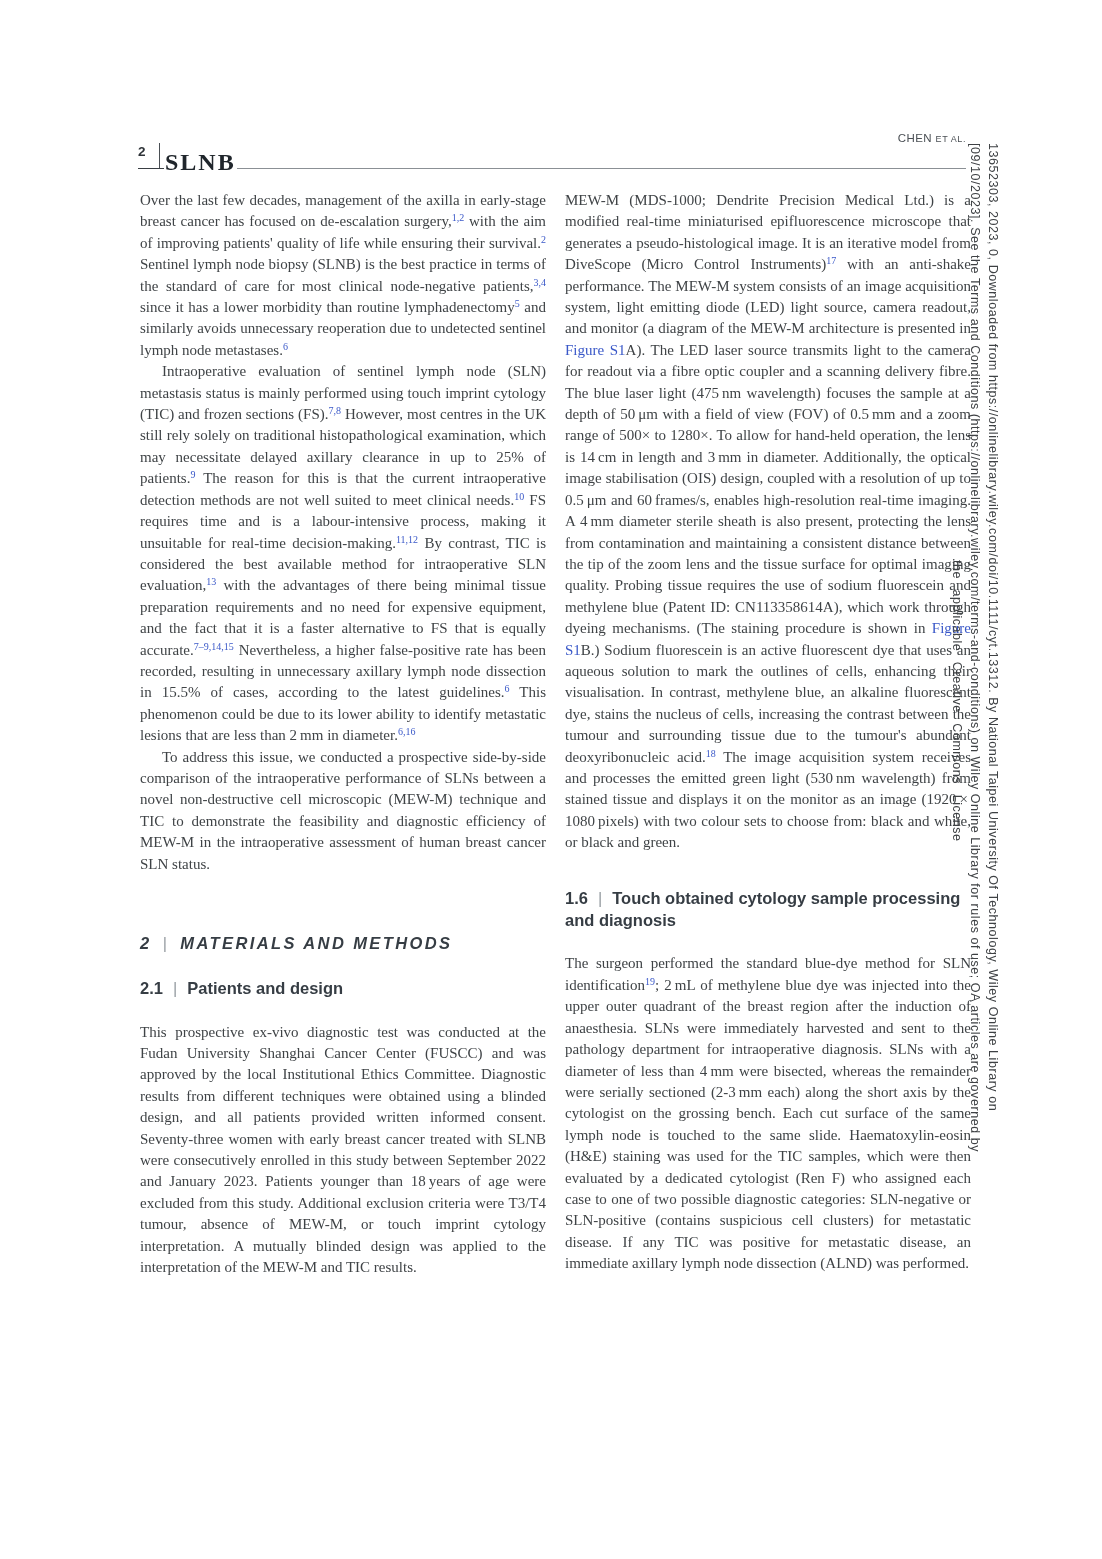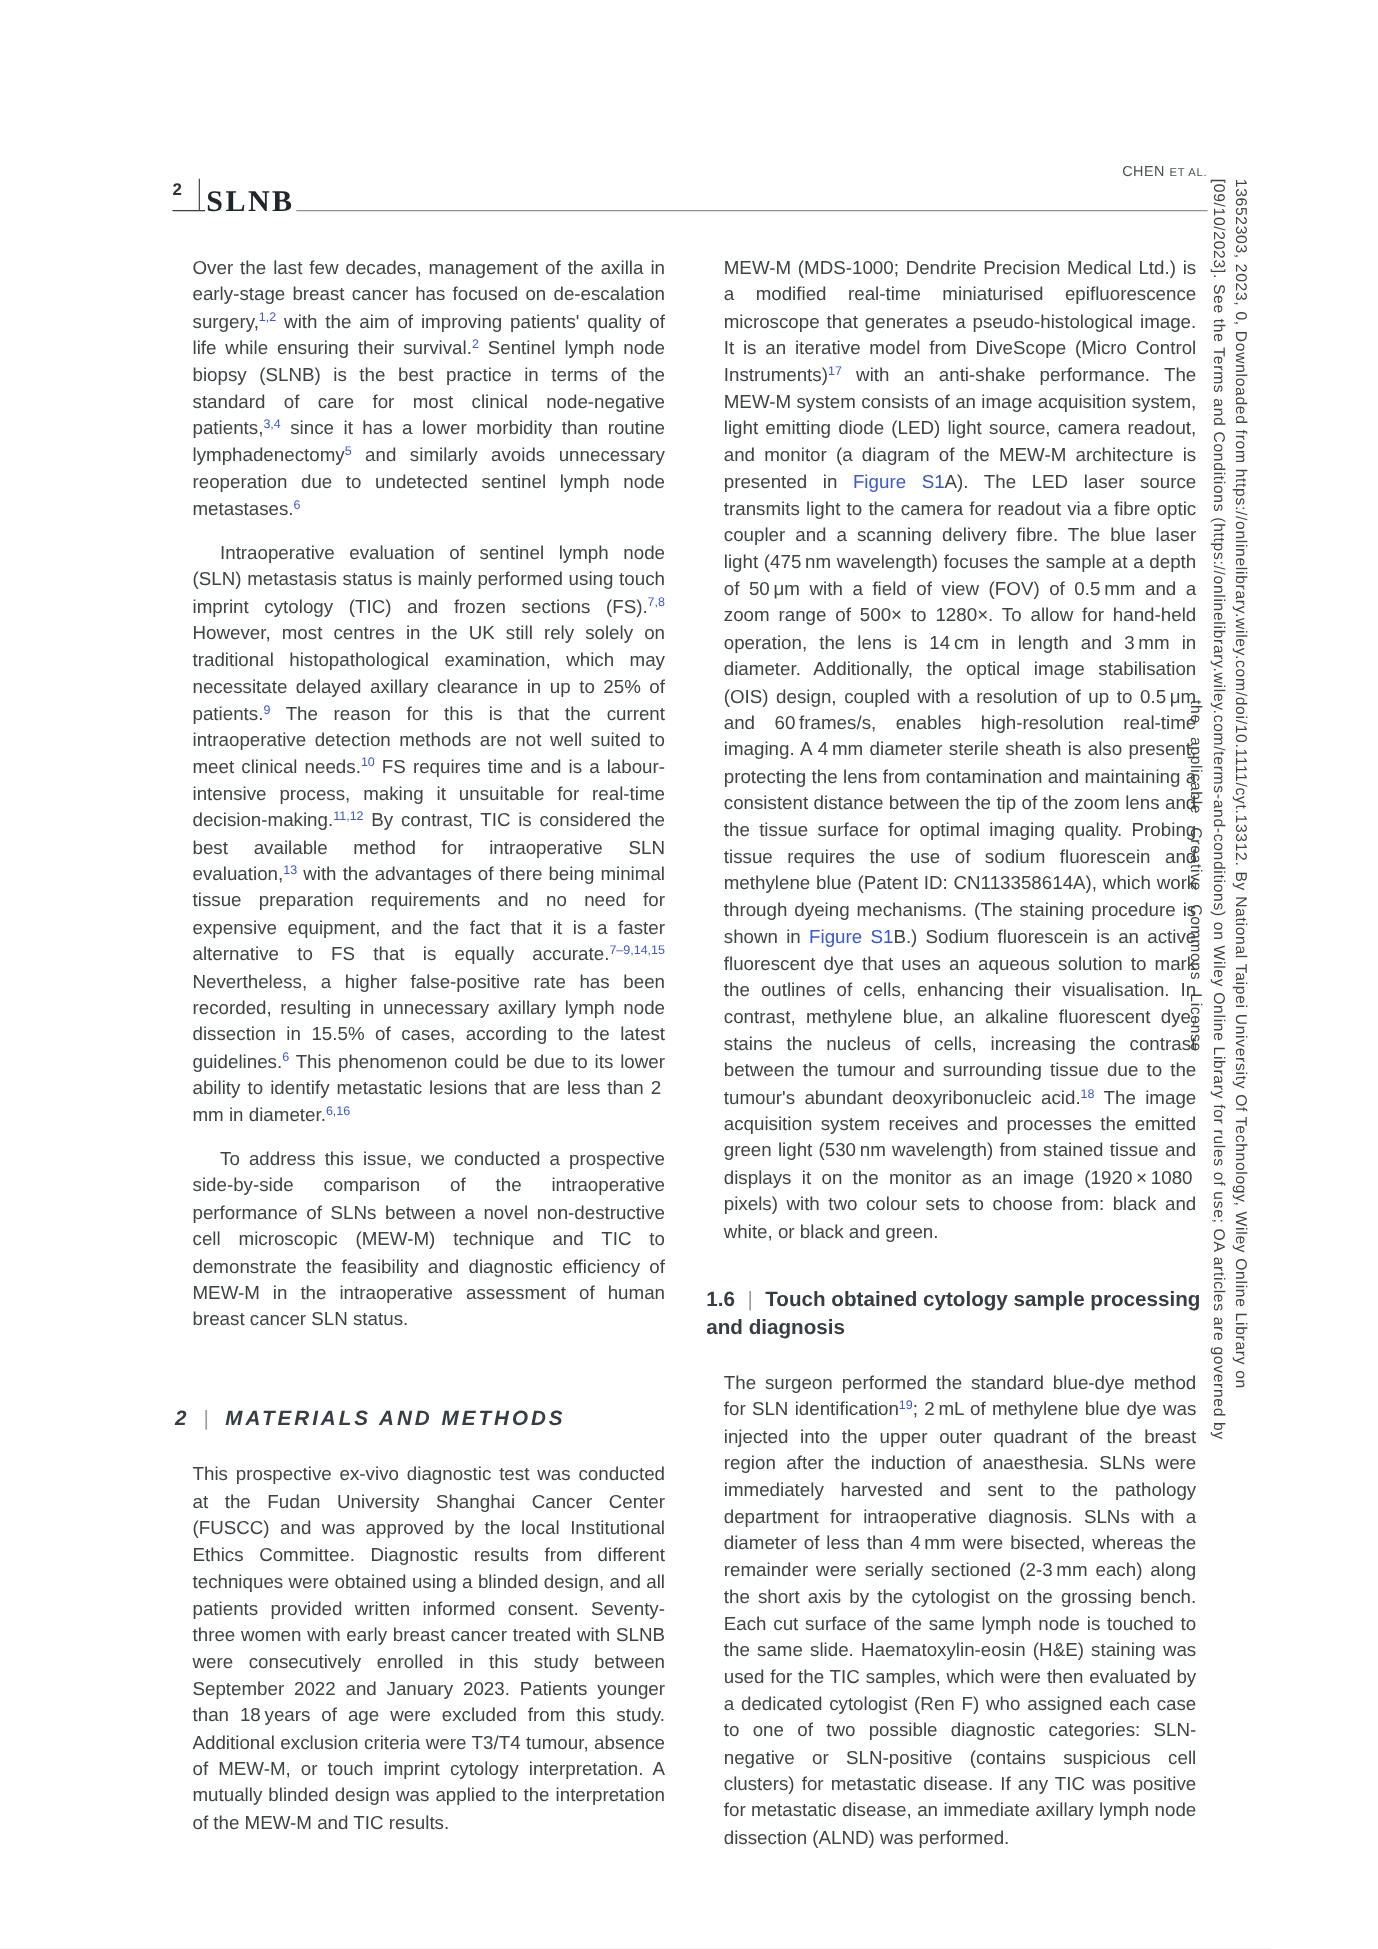--- a/index.html
+++ b/index.html
@@ -39,21 +39,21 @@
   }
   .sec .pipe,.sub .pipe{color:#979da3;font-weight:400;}
   .sec .pipe{margin:0 11px;}
   .sub .pipe{margin:0 10px;}
   .sub{
     margin:0 0 22px 0;font-size:16.5px;font-weight:700;color:var(--head);line-height:1.33;
   }
   .mt-sec{margin-top:58px;font-style:italic;}
   .mt-sub{margin-top:34px;}
   p.body{
-    margin:14px;font-size:15px;line-height:21.4px;text-align:justify;color:var(--body);
+    margin:0;font-size:15px;line-height:21.4px;text-align:justify;color:var(--body);font-family:Liberation Serif, serif;
   }
   p.body.indent{text-indent:22px;}
   sup.ref{
     color:var(--blue);font-size:10px;line-height:0;vertical-align:5px;letter-spacing:0;
   }
   .flink{color:var(--blue);}
   
   .vline{
     position:absolute;writing-mode:vertical-rl;text-orientation:mixed;
     white-space:nowrap;font-size:12.5px;letter-spacing:.55px;color:#3e4144;line-height:14px;
@@ -74,20 +74,21 @@
     <div class="brand">SLNB</div>
     <div class="brand-rule"></div>
   </div>
   <div class="running-head"><span>CHEN</span> <span class="etal">ET AL.</span></div>
 
   <div class="col" id="col-left">
       <p class="body"><span>Over the last few decades, management of the axilla in early-stage breast cancer has focused on de-escalation surgery,</span><sup class="ref">1,2</sup><span> with the aim of improving patients' quality of life while ensuring their survival.</span><sup class="ref">2</sup><span> Sentinel lymph node biopsy (SLNB) is the best practice in terms of the standard of care for most clinical node-negative patients,</span><sup class="ref">3,4</sup><span> since it has a lower morbidity than routine lymphadenectomy</span><sup class="ref">5</sup><span> and similarly avoids unnecessary reoperation due to undetected sentinel lymph node metastases.</span><sup class="ref">6</sup></p>
       <p class="body indent"><span>Intraoperative evaluation of sentinel lymph node (SLN) metastasis status is mainly performed using touch imprint cytology (TIC) and frozen sections (FS).</span><sup class="ref">7,8</sup><span> However, most centres in the UK still rely solely on traditional histopathological examination, which may necessitate delayed axillary clearance in up to 25% of patients.</span><sup class="ref">9</sup><span> The reason for this is that the current intraoperative detection methods are not well suited to meet clinical needs.</span><sup class="ref">10</sup><span> FS requires time and is a labour-intensive process, making it unsuitable for real-time decision-making.</span><sup class="ref">11,12</sup><span> By contrast, TIC is considered the best available method for intraoperative SLN evaluation,</span><sup class="ref">13</sup><span> with the advantages of there being minimal tissue preparation requirements and no need for expensive equipment, and the fact that it is a faster alternative to FS that is equally accurate.</span><sup class="ref">7–9,14,15</sup><span> Nevertheless, a higher false-positive rate has been recorded, resulting in unnecessary axillary lymph node dissection in 15.5% of cases, according to the latest guidelines.</span><sup class="ref">6</sup><span> This phenomenon could be due to its lower ability to identify metastatic lesions that are less than 2 mm in diameter.</span><sup class="ref">6,16</sup></p>
       <p class="body indent"><span>To address this issue, we conducted a prospective side-by-side comparison of the intraoperative performance of SLNs between a novel non-destructive cell microscopic (MEW-M) technique and TIC to demonstrate the feasibility and diagnostic efficiency of MEW-M in the intraoperative assessment of human breast cancer SLN status.</span></p>
       <div class="sec mt-sec"><span>2</span><span class="pipe">|</span><span>MATERIALS AND METHODS</span></div>
+      <div class="sub"><span>2.1</span><span class="pipe">|</span><span>Patients and design</span></div>
       <p class="body"><span>This prospective ex-vivo diagnostic test was conducted at the Fudan University Shanghai Cancer Center (FUSCC) and was approved by the local Institutional Ethics Committee. Diagnostic results from different techniques were obtained using a blinded design, and all patients provided written informed consent. Seventy-three women with early breast cancer treated with SLNB were consecutively enrolled in this study between September 2022 and January 2023. Patients younger than 18 years of age were excluded from this study. Additional exclusion criteria were T3/T4 tumour, absence of MEW-M, or touch imprint cytology interpretation. A mutually blinded design was applied to the interpretation of the MEW-M and TIC results.</span></p>
     </div>
   <div class="col" id="col-right">
       <p class="body"><span>MEW-M (MDS-1000; Dendrite Precision Medical Ltd.) is a modified real-time miniaturised epifluorescence microscope that generates a pseudo-histological image. It is an iterative model from DiveScope (Micro Control Instruments)</span><sup class="ref">17</sup><span> with an anti-shake performance. The MEW-M system consists of an image acquisition system, light emitting diode (LED) light source, camera readout, and monitor (a diagram of the MEW-M architecture is presented in </span><span class="flink">Figure S1</span><span>A). The LED laser source transmits light to the camera for readout via a fibre optic coupler and a scanning delivery fibre. The blue laser light (475 nm wavelength) focuses the sample at a depth of 50 μm with a field of view (FOV) of 0.5 mm and a zoom range of 500× to 1280×. To allow for hand-held operation, the lens is 14 cm in length and 3 mm in diameter. Additionally, the optical image stabilisation (OIS) design, coupled with a resolution of up to 0.5 μm and 60 frames/s, enables high-resolution real-time imaging. A 4 mm diameter sterile sheath is also present, protecting the lens from contamination and maintaining a consistent distance between the tip of the zoom lens and the tissue surface for optimal imaging quality. Probing tissue requires the use of sodium fluorescein and methylene blue (Patent ID: CN113358614A), which work through dyeing mechanisms. (The staining procedure is shown in </span><span class="flink">Figure S1</span><span>B.) Sodium fluorescein is an active fluorescent dye that uses an aqueous solution to mark the outlines of cells, enhancing their visualisation. In contrast, methylene blue, an alkaline fluorescent dye, stains the nucleus of cells, increasing the contrast between the tumour and surrounding tissue due to the tumour's abundant deoxyribonucleic acid.</span><sup class="ref">18</sup><span> The image acquisition system receives and processes the emitted green light (530 nm wavelength) from stained tissue and displays it on the monitor as an image (1920 × 1080 pixels) with two colour sets to choose from: black and white, or black and green.</span></p>
       <div class="sub mt-sub"><span>1.6</span><span class="pipe">|</span><span>Touch obtained cytology sample processing and diagnosis</span></div>
       <p class="body"><span>The surgeon performed the standard blue-dye method for SLN identification</span><sup class="ref">19</sup><span>; 2 mL of methylene blue dye was injected into the upper outer quadrant of the breast region after the induction of anaesthesia. SLNs were immediately harvested and sent to the pathology department for intraoperative diagnosis. SLNs with a diameter of less than 4 mm were bisected, whereas the remainder were serially sectioned (2-3 mm each) along the short axis by the cytologist on the grossing bench. Each cut surface of the same lymph node is touched to the same slide. Haematoxylin-eosin (H&amp;E) staining was used for the TIC samples, which were then evaluated by a dedicated cytologist (Ren F) who assigned each case to one of two possible diagnostic categories: SLN-negative or SLN-positive (contains suspicious cell clusters) for metastatic disease. If any TIC was positive for metastatic disease, an immediate axillary lymph node dissection (ALND) was performed.</span></p>
     </div>
 
   <div class="vline" id="vl1">13652303, 2023, 0, Downloaded from https://onlinelibrary.wiley.com/doi/10.1111/cyt.13312. By National Taipei University Of Technology, Wiley Online Library on</div>
   <div class="vline" id="vl2">[09/10/2023]. See the Terms and Conditions (https://onlinelibrary.wiley.com/terms-and-conditions) on Wiley Online Library for rules of use; OA articles are governed by</div>

